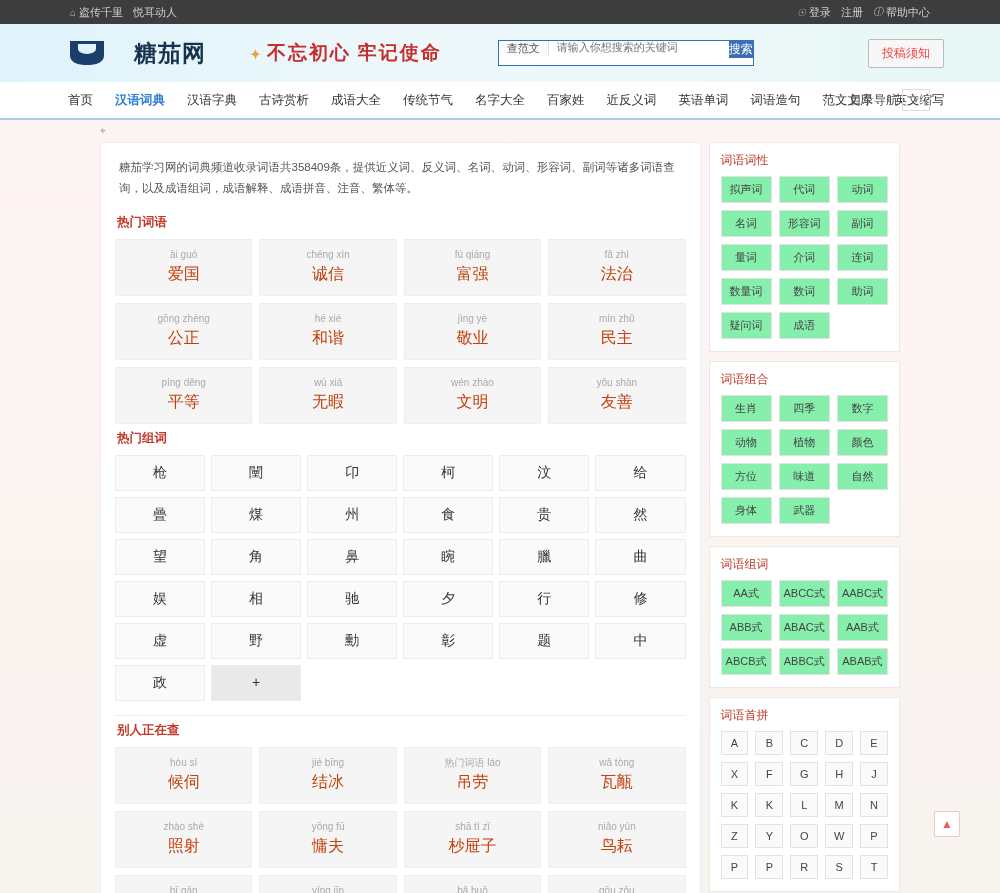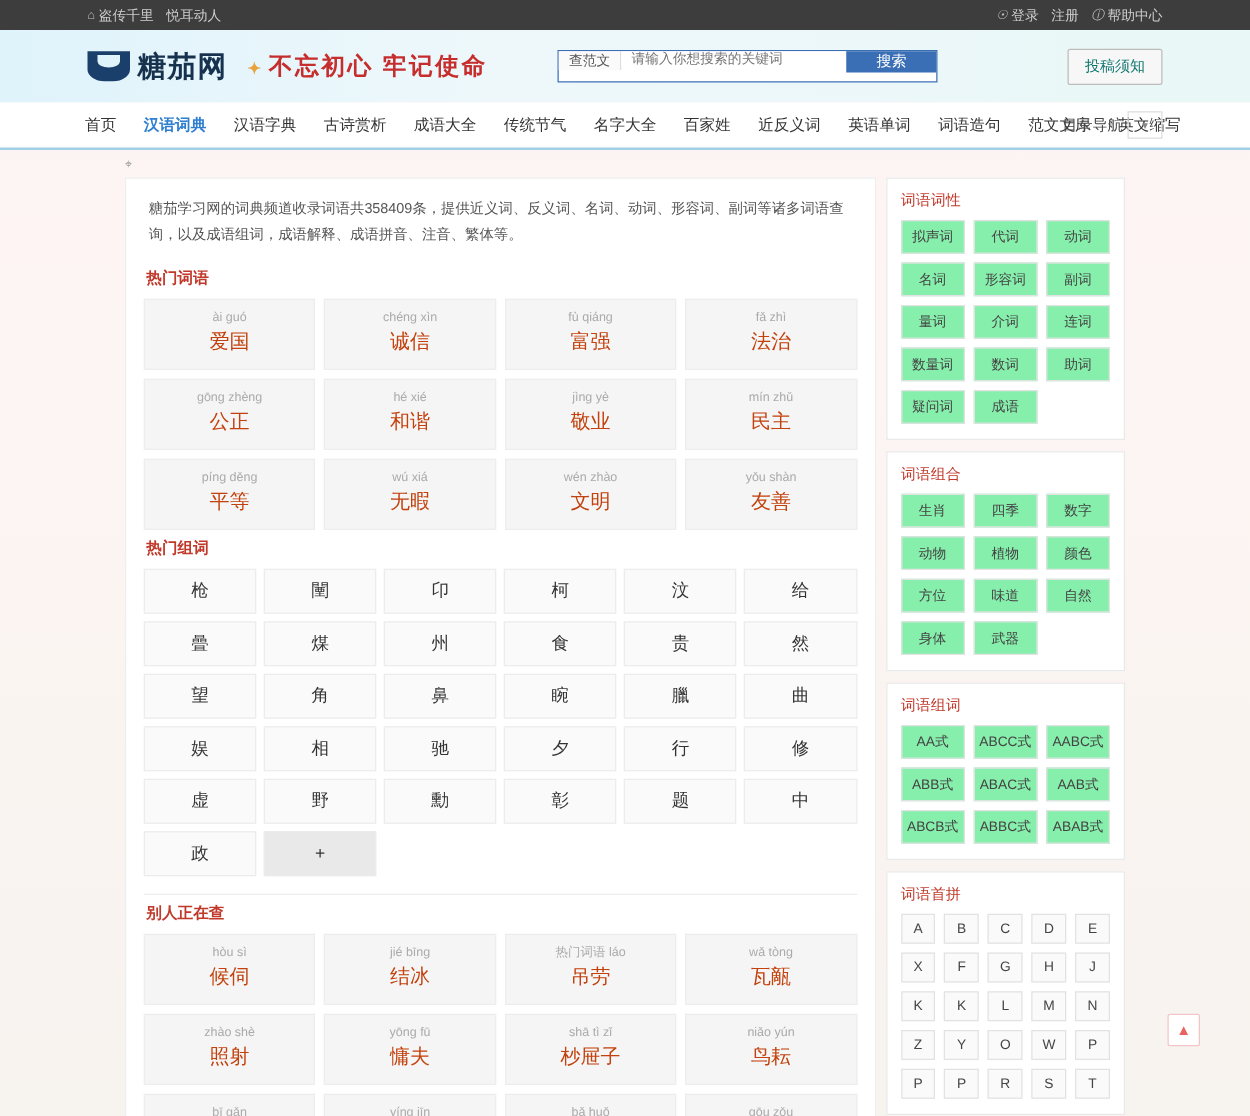--- a/index.html
+++ b/index.html
@@ -46,27 +46,28 @@
     border-radius: 0 0 40% 40%;
     position: relative;
   }
   .logo-mark:after {
     content: "";
     position: absolute; left: 8px; top: 3px;
     width: 18px; height: 10px;
     background: #dff3fb;
     border-radius: 0 0 50% 50%;
   }
-  .logo-text { font-size: 23px; font-weight: bold; color: #16324f; letter-spacing: 1px; }
+  .logo-text { font-size: 23px; font-weight: bold; color: #16324f; letter-spacing: 1px; margin-left: 24px; }
   .slogan {
-    margin-left: 16px;
+    margin-left: 44px;
     font-size: 19px; font-weight: bold;
     color: #c62d2d;
     letter-spacing: 2px;
     position: relative;
+    font-family: Liberation Serif, serif;
   }
   .slogan .star { color: #e8a33d; font-size: 13px; margin-right: 4px;}
   .searchbox {
     margin-left: 56px;
     display: flex; align-items: flex-start;
     height: 26px;
     border: 1px solid #3b6fb5;
     background: #fff;
   }
   .search-cat {
@@ -75,27 +76,27 @@
     display: flex; align-items: center;
     background: #fafafa;
     border-right: 1px solid #ddd;
   }
   .search-input {
     width: 180px; border: 0; outline: none;
     font-size: 11px; padding: 0 8px; color: #333;
   }
   .search-btn {
     background: #3b6fb5; color: #fff; border: 0;
-    font-size: 12px; padding: 0 24px; cursor: pointer;
+    font-size: 12px; padding: 0 0; cursor: pointer;
   }
   .submit-btn {
-    position: absolute; right: 70px;
+    position: absolute; right: 56px;
     border: 1px solid #bcbcbc;
     background: #f7f7f7;
-    color: #0f766e; font-size: 12px;
+    color: #ef4444; font-size: 12px;
     padding: 5px 13px;
     border-radius: 2px;
     cursor: pointer;
   }
 
   
   .nav {
     height: 38px;
     background: #fff;
     border-bottom: 2px solid #9fd0e6;

